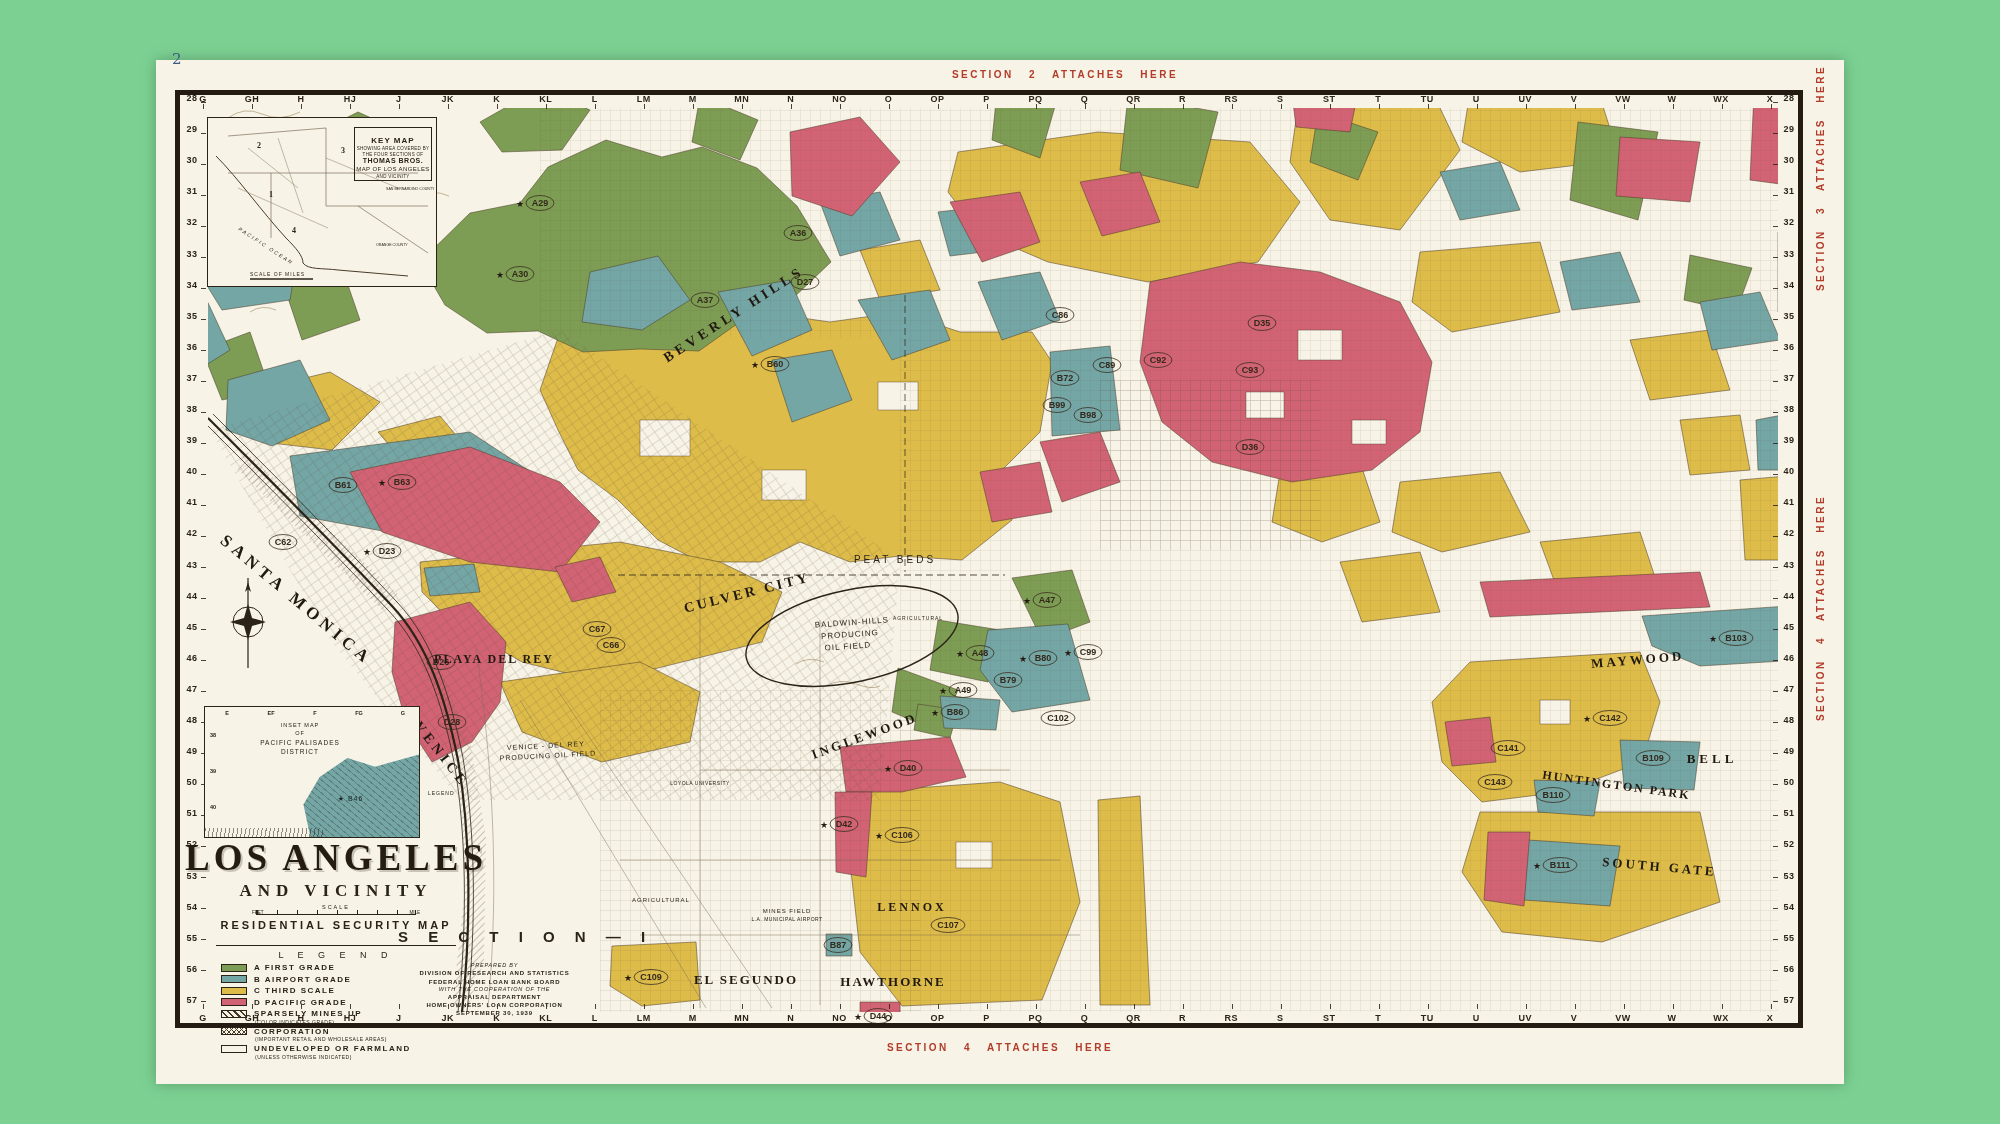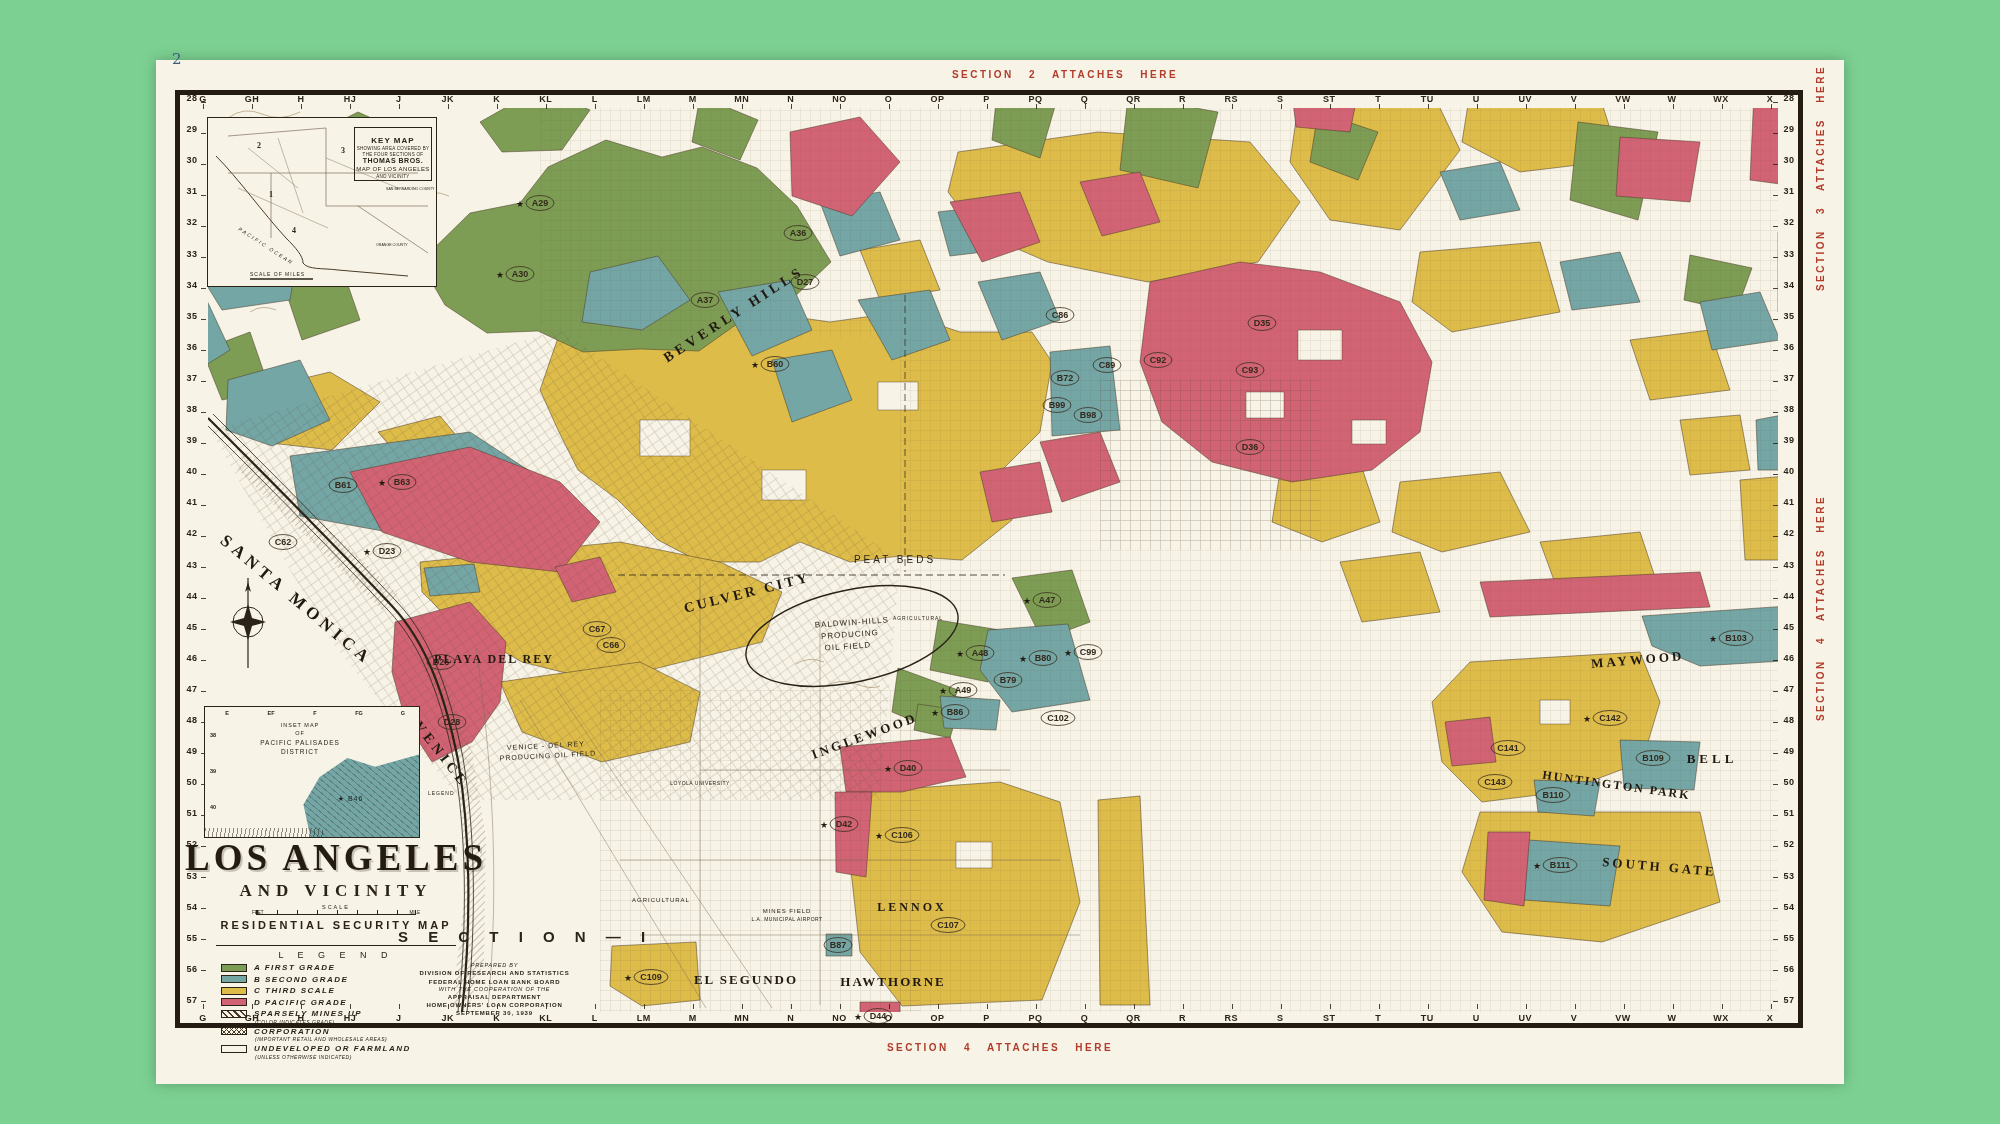--- a/index.html
+++ b/index.html
@@ -59,21 +59,21 @@
       color:#241c12;text-shadow:2px 2px 0 rgba(36,28,18,.22);white-space:nowrap;}
   .sub-title{font-family:"Liberation Serif",serif;font-weight:bold;font-size:17px;letter-spacing:6px;margin-top:2px;}
   .scale-wrap{margin:3px auto 0;width:160px;position:relative;}
   .scale-label{font-size:5.5px;letter-spacing:2px;}
   .scale-bar{height:4px;border:1px solid var(--ink);border-top:none;
       background:repeating-linear-gradient(90deg,var(--ink) 0 1px,transparent 1px 20px);}
   .scale-end{position:absolute;top:6px;font-size:4.5px;}
   .map-type{font-size:11px;font-weight:bold;letter-spacing:3px;margin-top:4px;border-bottom:1px solid var(--ink);
       display:inline-block;padding:0 4px 14px;}
   .legend-heading{font-size:9px;letter-spacing:6px;margin-top:4px;}
-  .legend-rows{width:230px;margin:3px auto 0;text-align:left;font-style:italic;}
+  .legend-rows{width:230px;margin:3px auto 0;text-align:left;}
   .leg-row{display:flex;align-items:center;gap:7px;margin-bottom:2.5px;}
   .sw{width:26px;height:8px;border:1px solid var(--ink);box-sizing:border-box;flex:0 0 auto;}
   .sw-a{background:var(--gA);} .sw-b{background:var(--gB);} .sw-c{background:var(--gC);} .sw-d{background:var(--gD);}
   .sw-hatch{background:repeating-linear-gradient(45deg,var(--paper) 0 3px,#4a3b26 3px 4.5px);}
   .sw-commercial{background-color:var(--paper);
       background-image:repeating-linear-gradient(45deg,transparent 0 2.5px,#4a3b26 2.5px 3.5px),
                        repeating-linear-gradient(-45deg,transparent 0 2.5px,#4a3b26 2.5px 3.5px);}
   .sw-white{background:var(--paper);}
   .leg-label{font-size:8px;letter-spacing:1.5px;font-weight:bold;white-space:nowrap;}
   .leg-note{font-size:5px;letter-spacing:.5px;margin:-2px 0 2px 34px;}
@@ -706,21 +706,21 @@
     </div>
     <div><span class="map-type">RESIDENTIAL SECURITY MAP</span></div>
     <div class="legend-heading">L E G E N D</div>
     <div class="legend-rows" id="legend-rows">
         <div class="leg-row">
           <span class="sw sw-a"></span>
           <span class="leg-label">A   FIRST GRADE</span>
         </div>
         <div class="leg-row">
           <span class="sw sw-b"></span>
-          <span class="leg-label">B   SECOND GRADE</span>
+          <span class="leg-label">B   AIRPORT GRADE</span>
         </div>
         <div class="leg-row">
           <span class="sw sw-c"></span>
           <span class="leg-label">C   THIRD SCALE</span>
         </div>
         <div class="leg-row">
           <span class="sw sw-d"></span>
           <span class="leg-label">D   PACIFIC GRADE</span>
         </div>
         <div class="leg-row">

